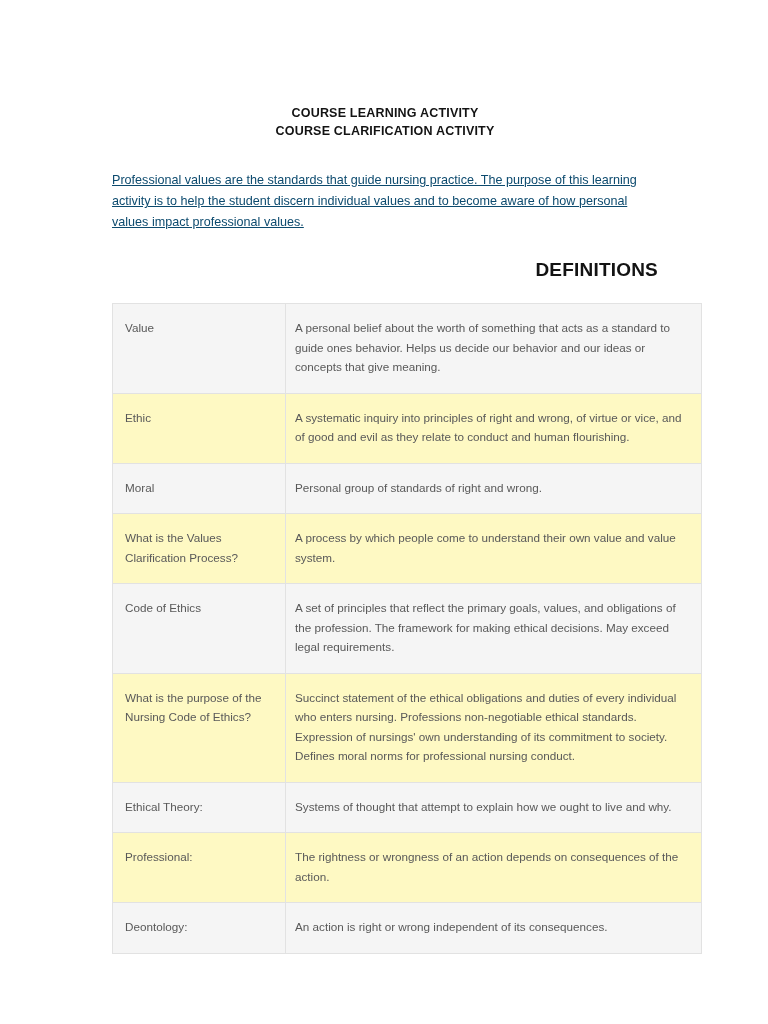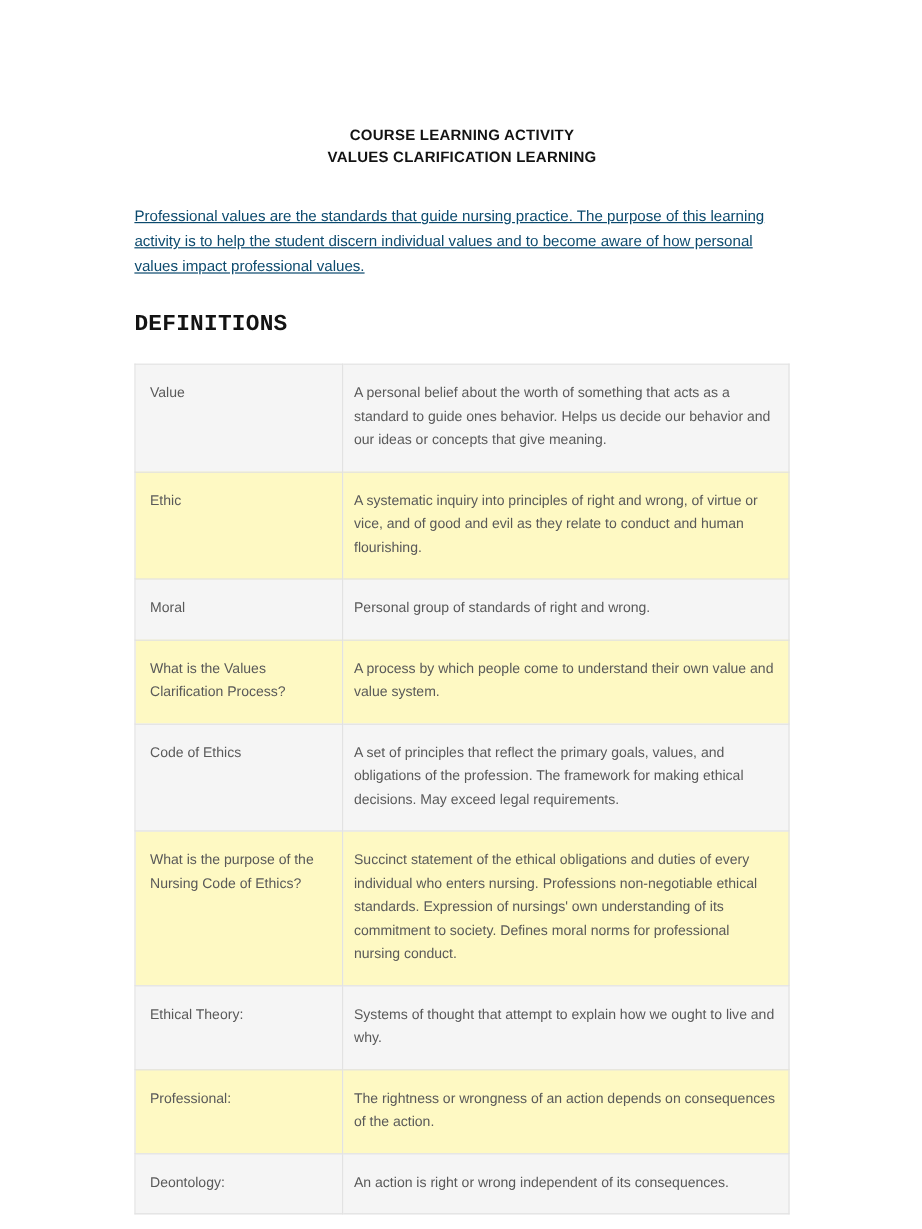--- a/index.html
+++ b/index.html
@@ -49,32 +49,31 @@
     font-size: 12.6px;
     line-height: 21px;
     color: #0c4a6e;
     margin: 0 0 26px 0;
     text-align: left;
     text-decoration: underline;
   }
 
   
   .section-heading {
-    text-align: left;
+    text-align: right;
     font-size: 19px;
     font-weight: bold;
     color: #131313;
     margin: 0 0 22px 0;
     letter-spacing: 0.2px;
-    font-family: Liberation Mono, monospace;
   }
 
   
   .def-table {
-    width: 546px;
+    width: 590px;
     border-collapse: collapse;
     table-layout: fixed;
     border: 1px solid #e2e2e2;
   }
   .def-table tr {
     background: #fef9c3;
   }
   .def-table tr.shaded {
     background: #f5f5f5;
   }
@@ -95,21 +94,21 @@
   }
 </style>
 </head>
 <body>
 
 <div class="page">
   <div class="doc-body">
 
     <div class="title-block">
       <div class="title-line">COURSE LEARNING ACTIVITY</div>
-      <div class="title-line">VALUES CLARIFICATION LEARNING</div>
+      <div class="title-line">COURSE CLARIFICATION ACTIVITY</div>
     </div>
 
     <p class="intro">Professional values are the standards that guide nursing practice. The purpose of this learning activity is to help the student discern individual values and to become aware of how personal values impact professional values.</p>
 
     <div class="section-heading">DEFINITIONS</div>
 
     <table class="def-table">
       <tbody>
         <tr class="shaded">
           <td class="term">Value</td>

